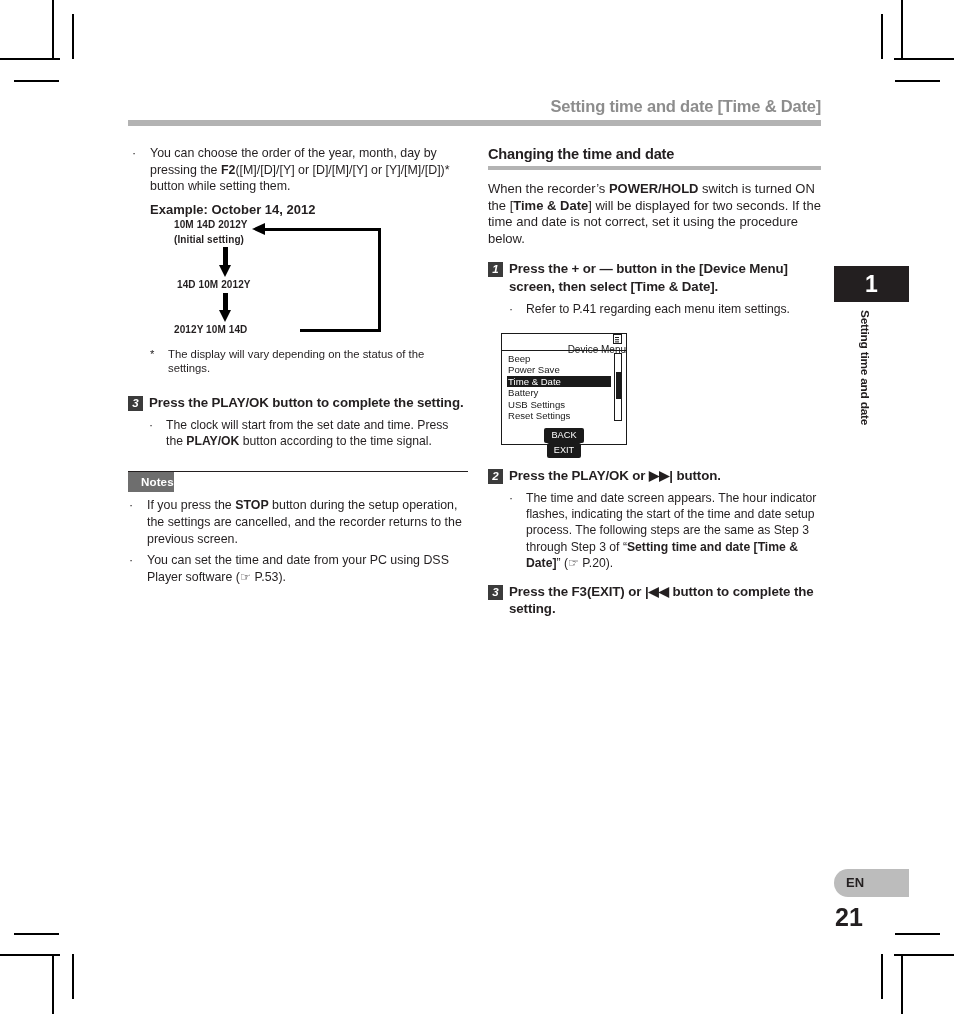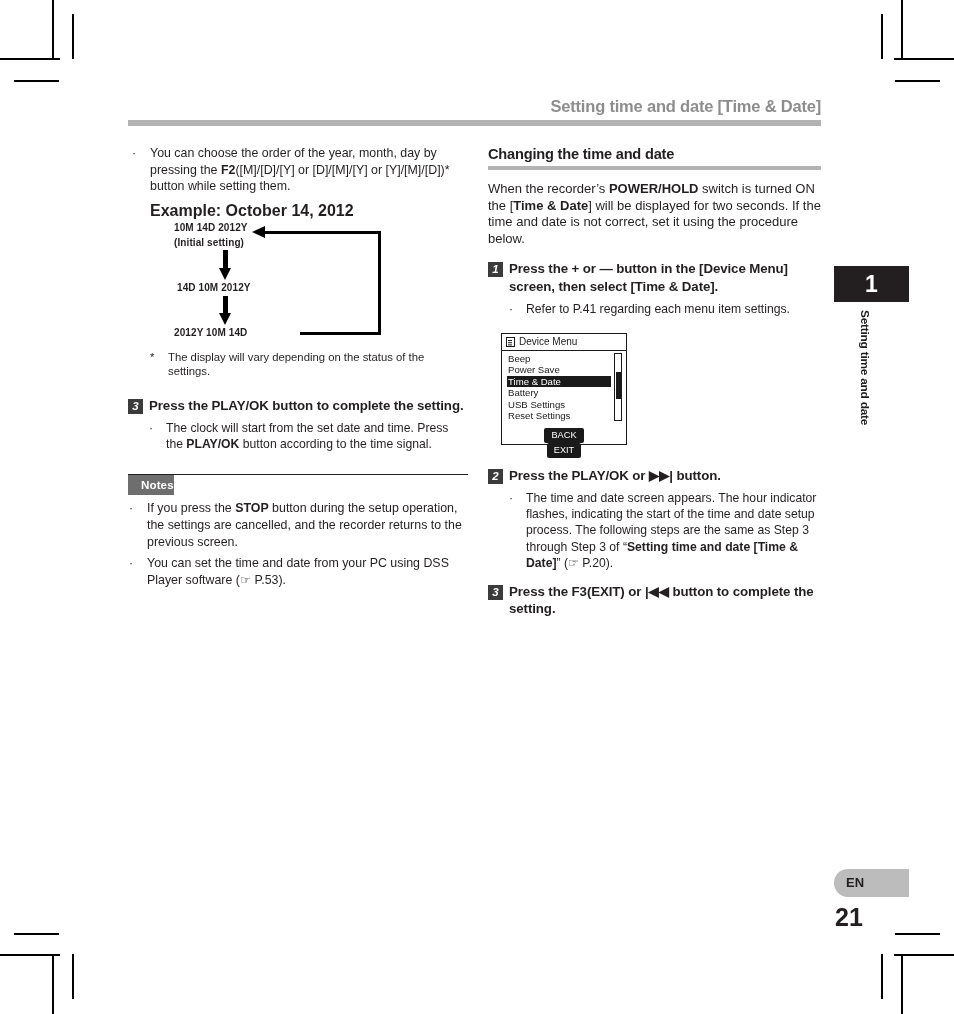--- a/index.html
+++ b/index.html
@@ -127,21 +127,21 @@
     padding-left: 21px;
   }
   .sub-bullet .dot {
     flex: 0 0 17px;
     width: 17px;
   }
   .sub-bullet .btext { flex: 1 1 auto; }
 
   
   .example-title {
-    font-size: 16px;
+    font-size: 13px;
     font-weight: bold;
     margin-top: 7px;
     padding-left: 22px;
   }
   #order-diagram {
     position: relative;
     height: 124px;
     margin-top: 2px;
   }
   .od-label {
@@ -207,23 +207,24 @@
     height: 112px;
     background: #ffffff;
     border: 1.5px solid #1a1a1a;
     box-sizing: border-box;
     font-family: "Liberation Sans", sans-serif;
   }
   #lcd-titlebar {
     height: 17px;
     border-bottom: 1.5px solid #1a1a1a;
     display: flex;
-    align-items: center;
+    align-items: flex-end;
     padding-left: 4px;
     box-sizing: border-box;
+    flex-direction: column;
   }
   #lcd-title-icon {
     width: 9px; height: 10px;
     border: 1.3px solid #1a1a1a;
     margin-right: 4px;
     position: relative;
     box-sizing: border-box;
     flex: 0 0 auto;
   }
   #lcd-title-icon::after {

